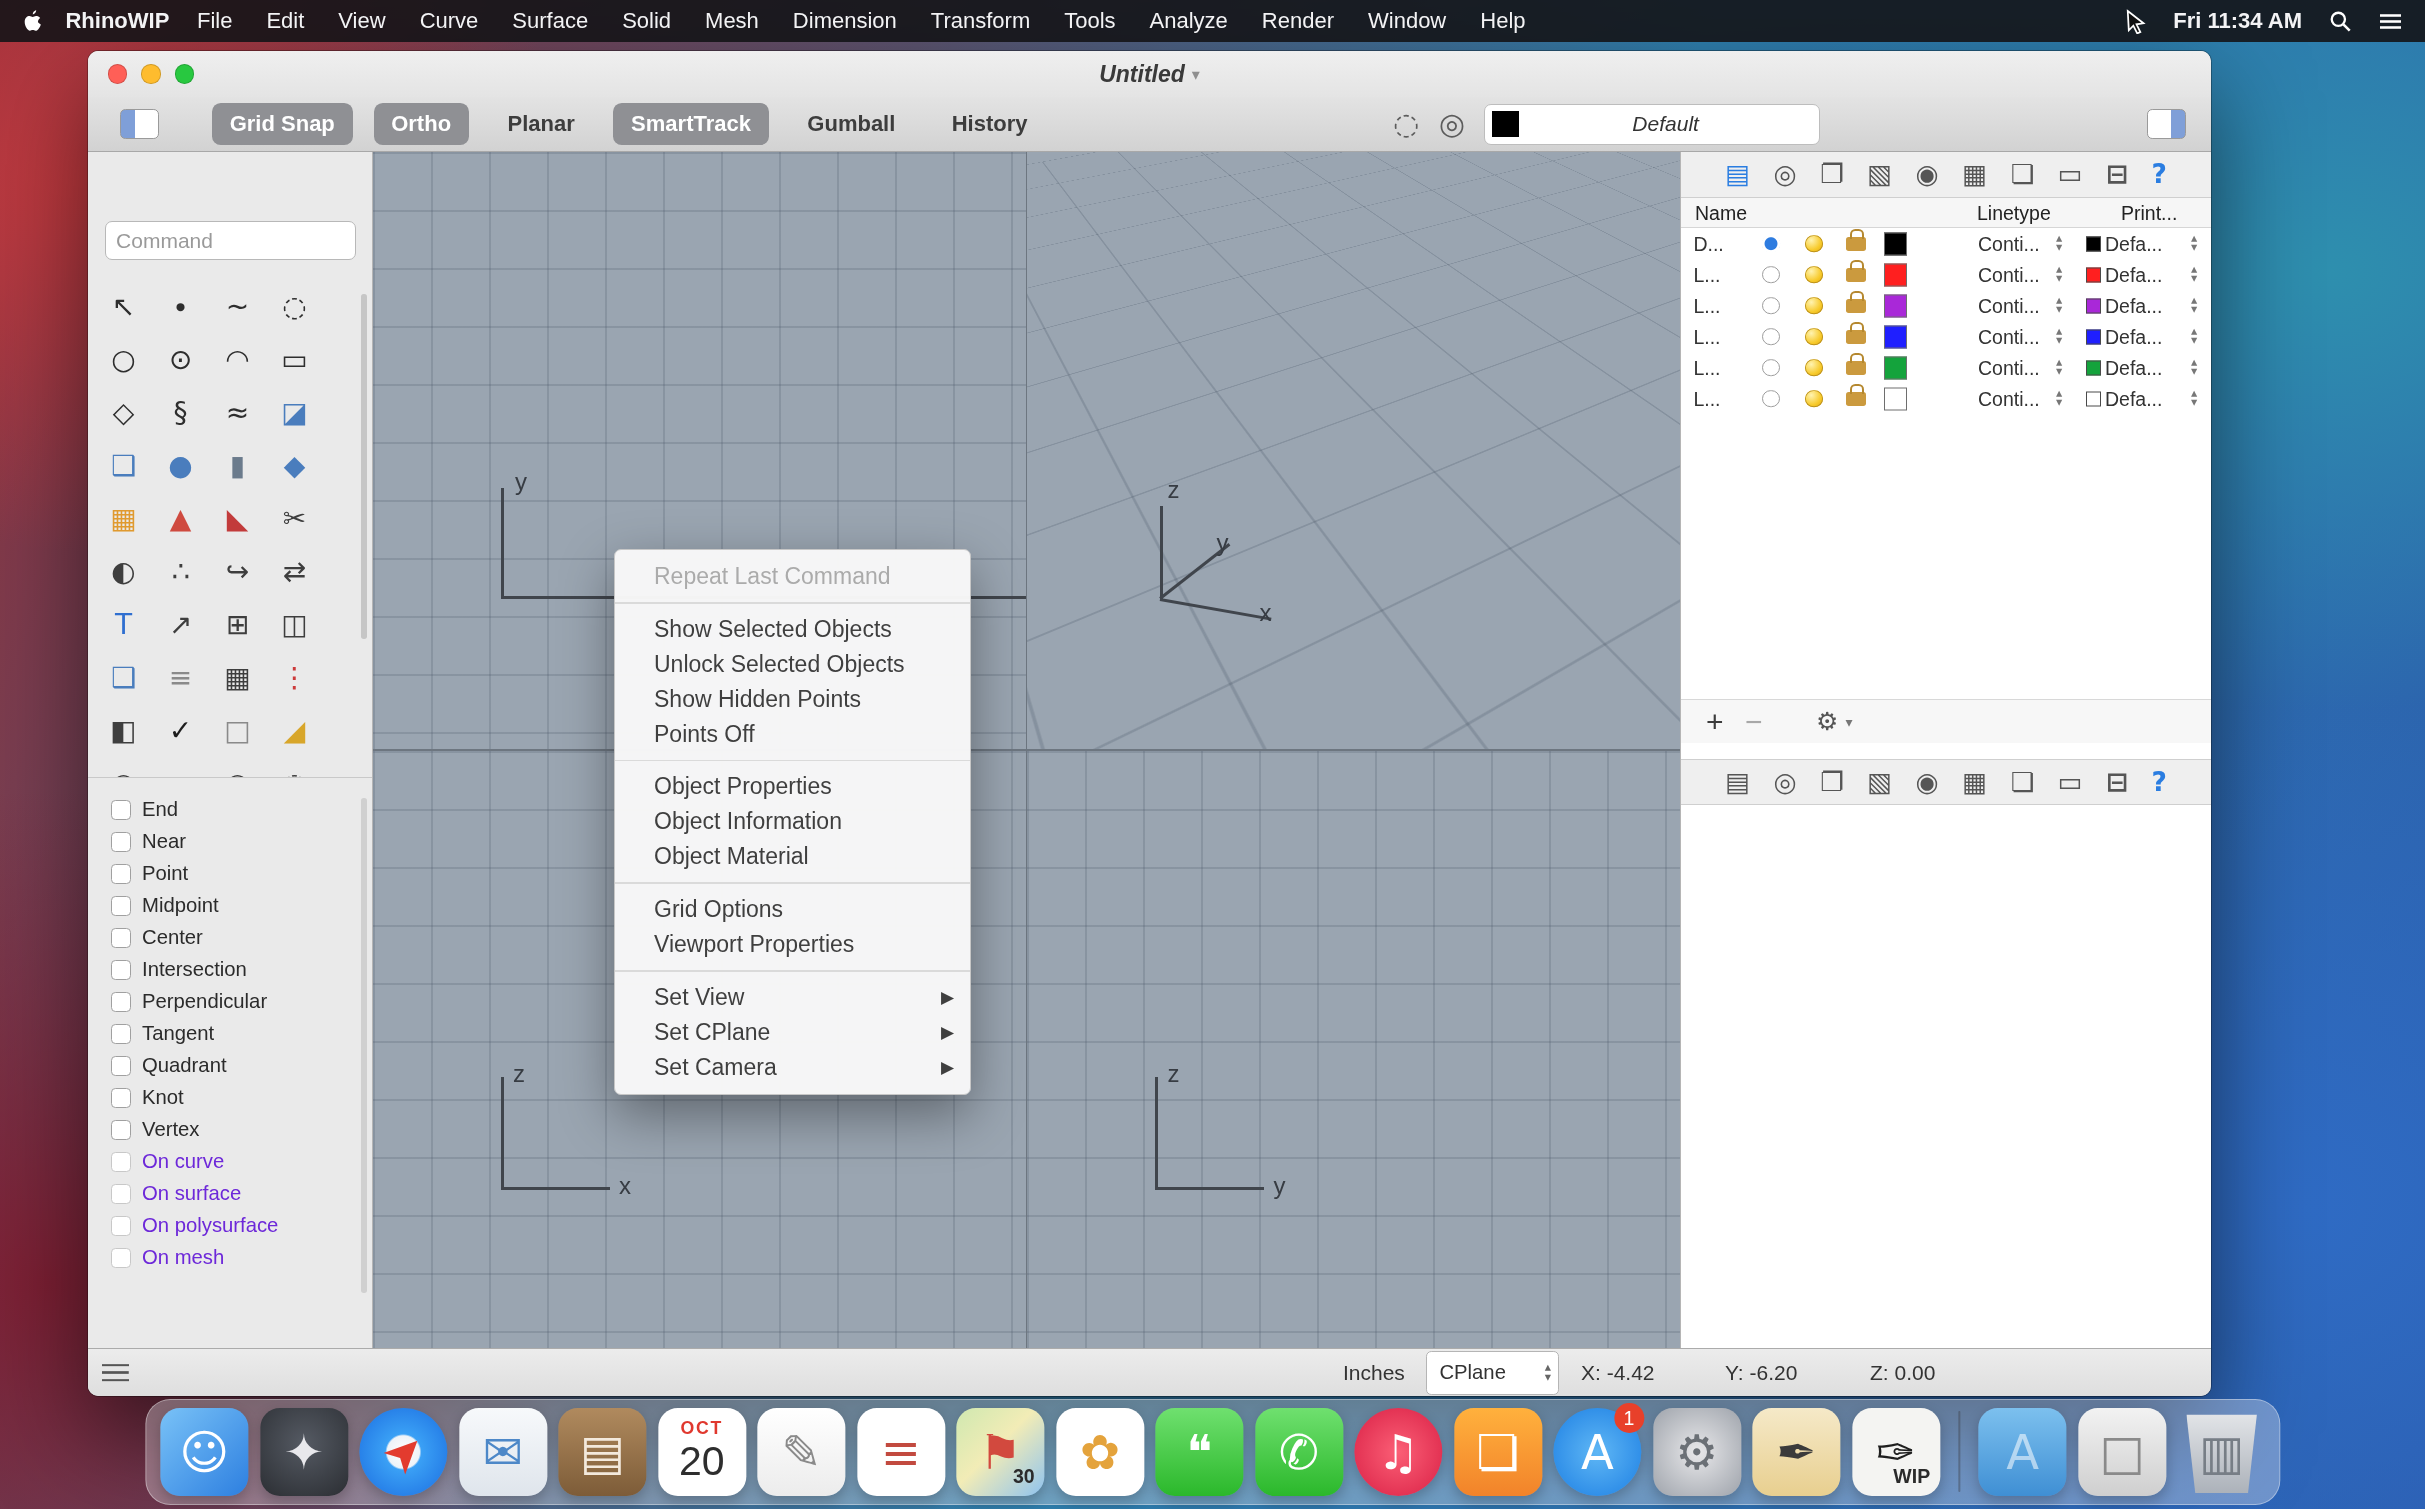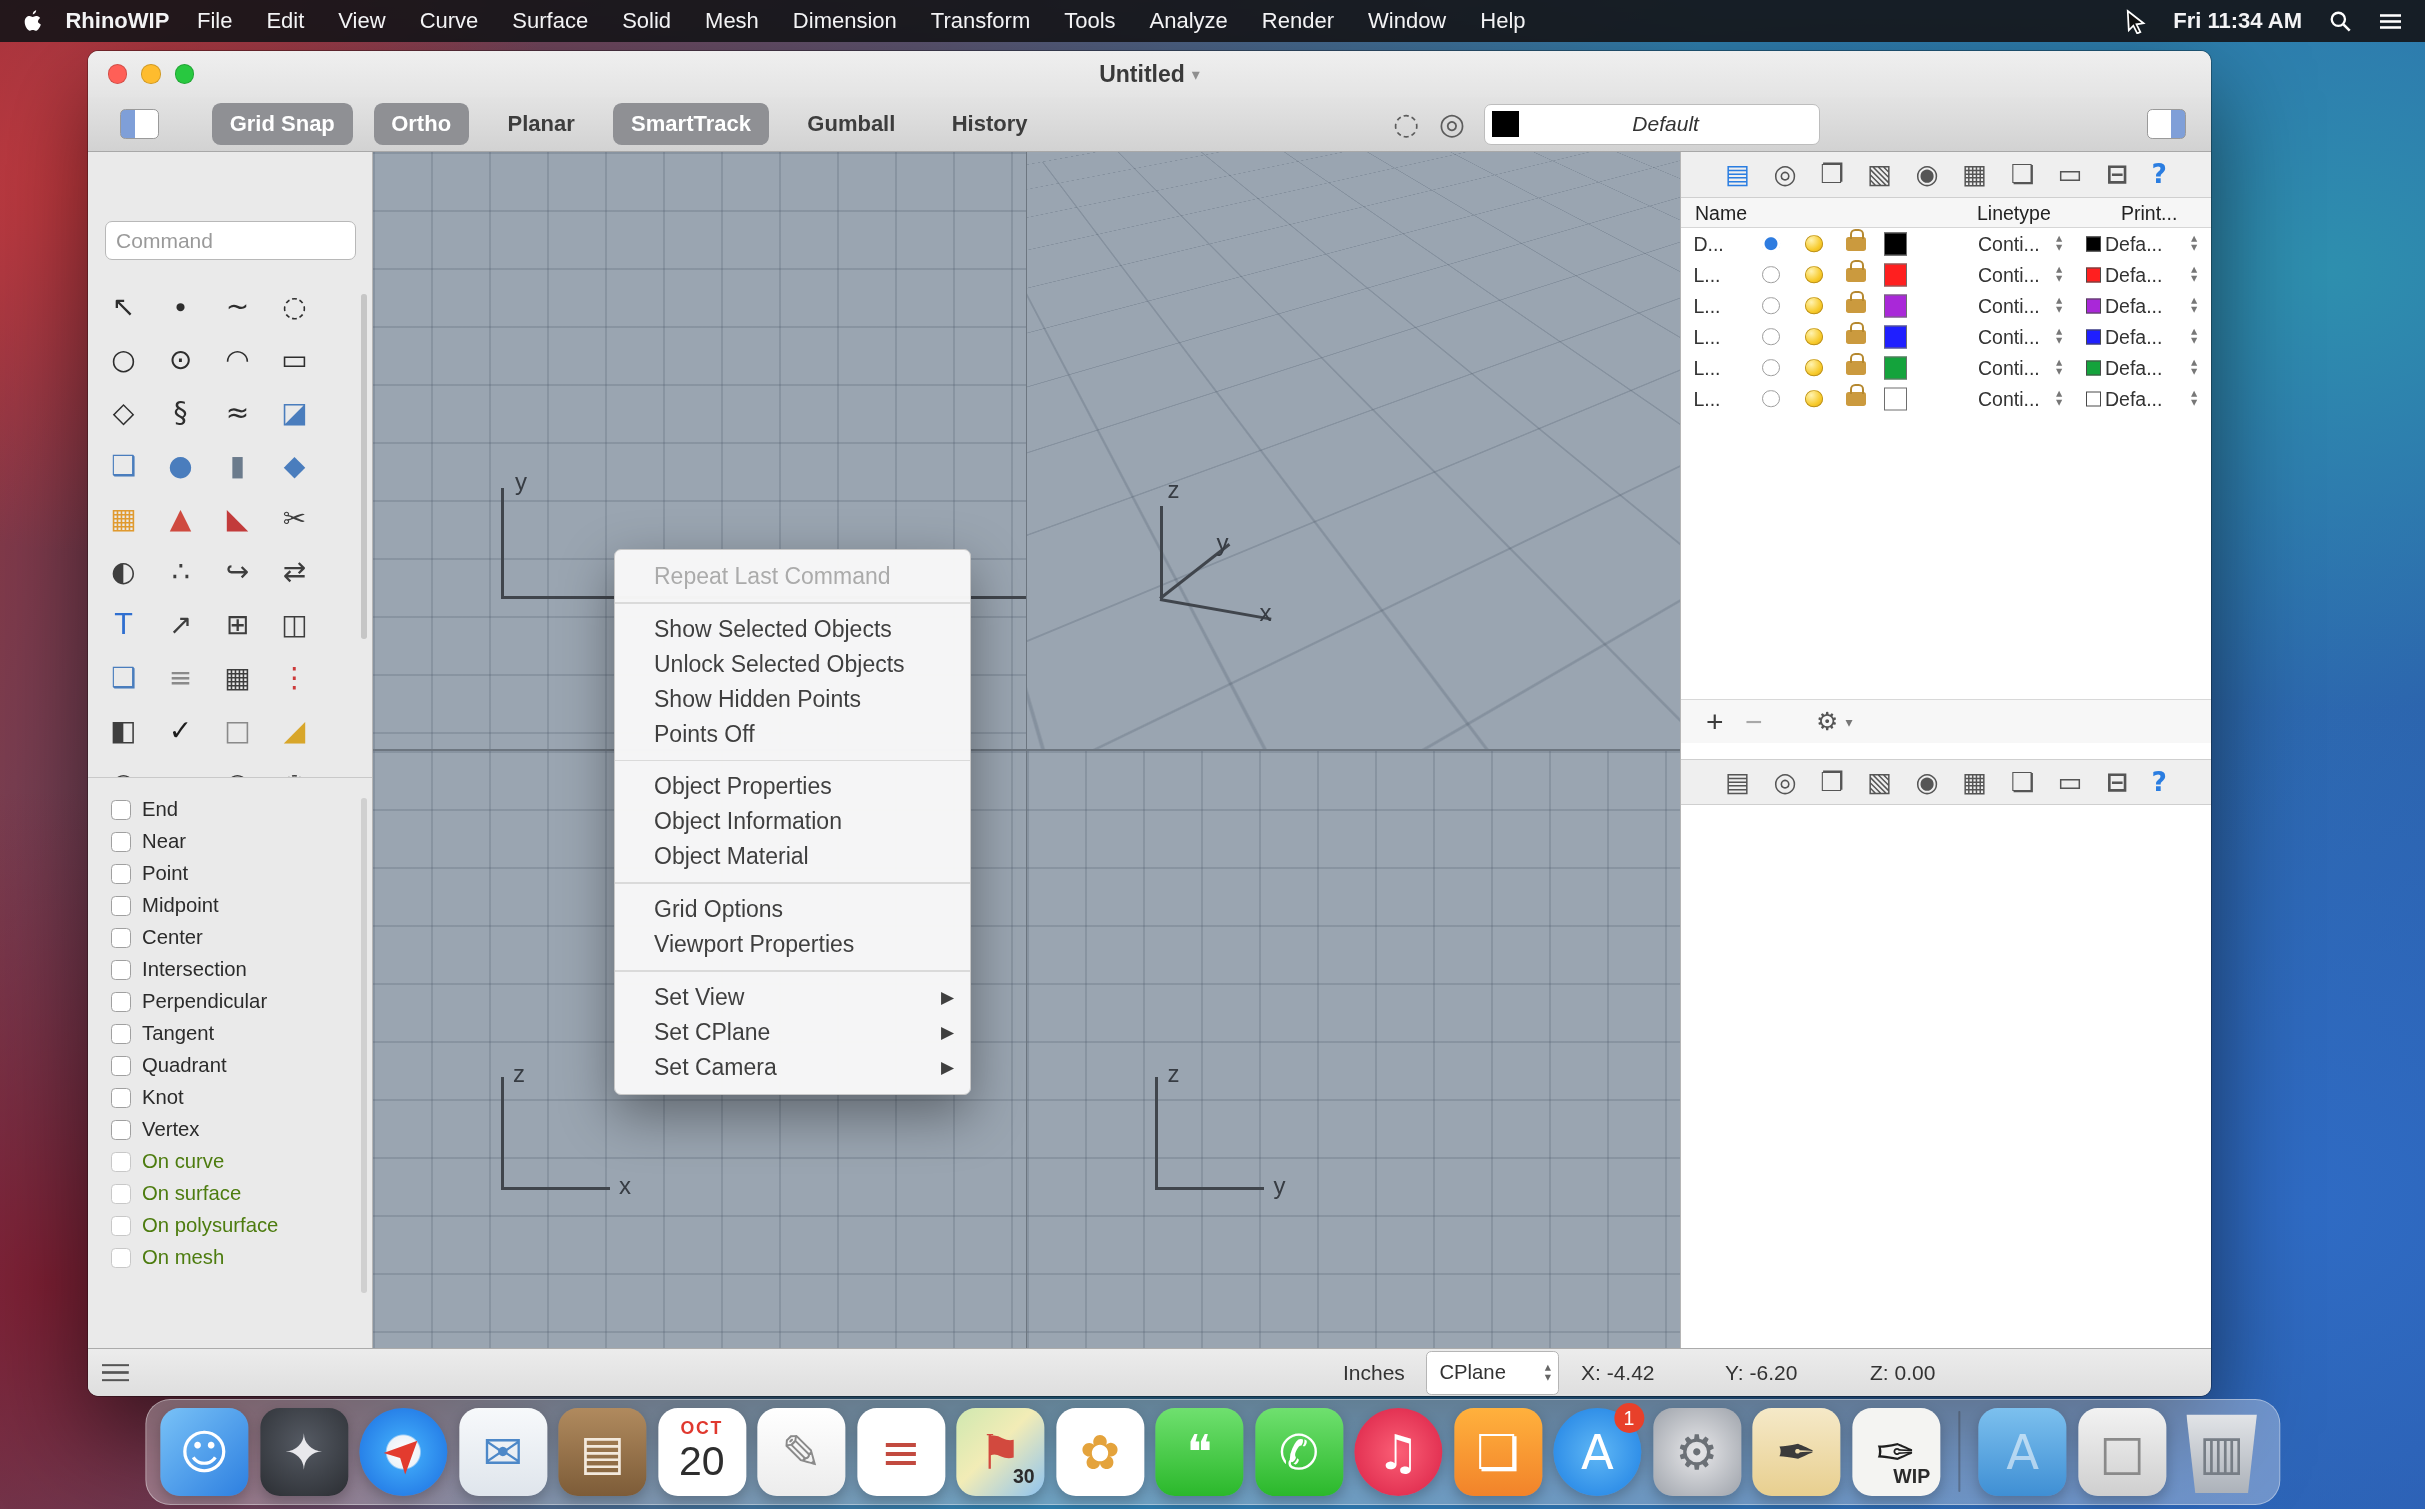--- a/index.html
+++ b/index.html
@@ -28,21 +28,21 @@
   .mb-right { margin-left:auto; display:flex; align-items:center; gap:26.5px;font-weight:bold; }
   .mb-clock { white-space:nowrap; }
 
   
   .window { position:absolute; left:88px; top:51px; width:2123px; height:1345px;
     border-radius:10.6px; overflow:hidden; background:#eaeaea;
     box-shadow:0 39px 97px rgba(0,0,0,.55), 0 0 0 0.9px rgba(0,0,0,.3);
     display:flex; flex-direction:column; z-index:10; }
 
   .titlebar { height:46px; flex:none; position:relative;
-    background:linear-gradient(#efefef,#e4e4e4); }
+    background:linear-gradient(#efefef,#e4e4e4);font-style:italic; }
   .traffic { position:absolute; left:19.5px; top:13.3px; display:flex; gap:14px; }
   .tl { width:19.5px; height:19.5px; border-radius:50%; box-shadow:inset 0 0 0 0.9px rgba(0,0,0,.18); }
   .tl.red{background:#ff5f57} .tl.yellow{background:#febc2e} .tl.green{background:#28c840}
   .title { height:100%; display:flex; align-items:center; justify-content:center;
     font-size:23px; font-weight:600; color:#3a3a3a; gap:7px; }
   .title-chev { color:#8f8f8f; font-size:16px; font-weight:400; }
 
   .toolbar { height:55px; flex:none; position:relative;
     background:linear-gradient(#e3e3e3,#d2d2d2); border-bottom:1.8px solid #a8a8a8;
     display:flex; align-items:center; }
@@ -82,21 +82,21 @@
     border-top:1.8px solid #c9c9c9; padding-top:8.8px; overflow:hidden; }
   .radio-row,.check-row { display:flex; align-items:center; height:33px;
     padding-left:23px; font-size:20.3px; color:#2b2b2b; }
   .check-row { height:32px; }
   .radio { width:19.5px; height:19.5px; border-radius:50%; border:1.8px solid #a0a0a0;
     background:#fff; margin-right:11.5px; flex:none; }
   .radio.selected { border:none; background:radial-gradient(circle,#fff 0 24%,#2a72e8 32% 100%); }
   .osnap-checks { margin-top:7px; }
   .checkbox { width:19.5px; height:19.5px; border-radius:4.4px; border:1.8px solid #a0a0a0;
     background:#fff; margin-right:11.5px; flex:none; }
-  .check-row.disabled { color:#4d7c0f; }
+  .check-row.disabled { color:#6d28d9; }
   .check-row.disabled .checkbox { border-color:#c8c8c8; }
 
   
   .vpcol { flex:1; display:flex; flex-direction:column; min-width:0; }
   .vptabs { height:46px; flex:none; background:#f2f2f2; border-bottom:1.8px solid #bdbdbd;
     display:flex; align-items:center; position:relative; }
   .vp-icon { width:37px; height:28px; border:2.7px solid #8a8a8a; border-radius:4.4px;
     margin-left:14px; position:relative; flex:none; }
   .vp-icon.four { border-color:#4a80d8; }
   .vp-icon.four::before { content:""; position:absolute; inset:0;

